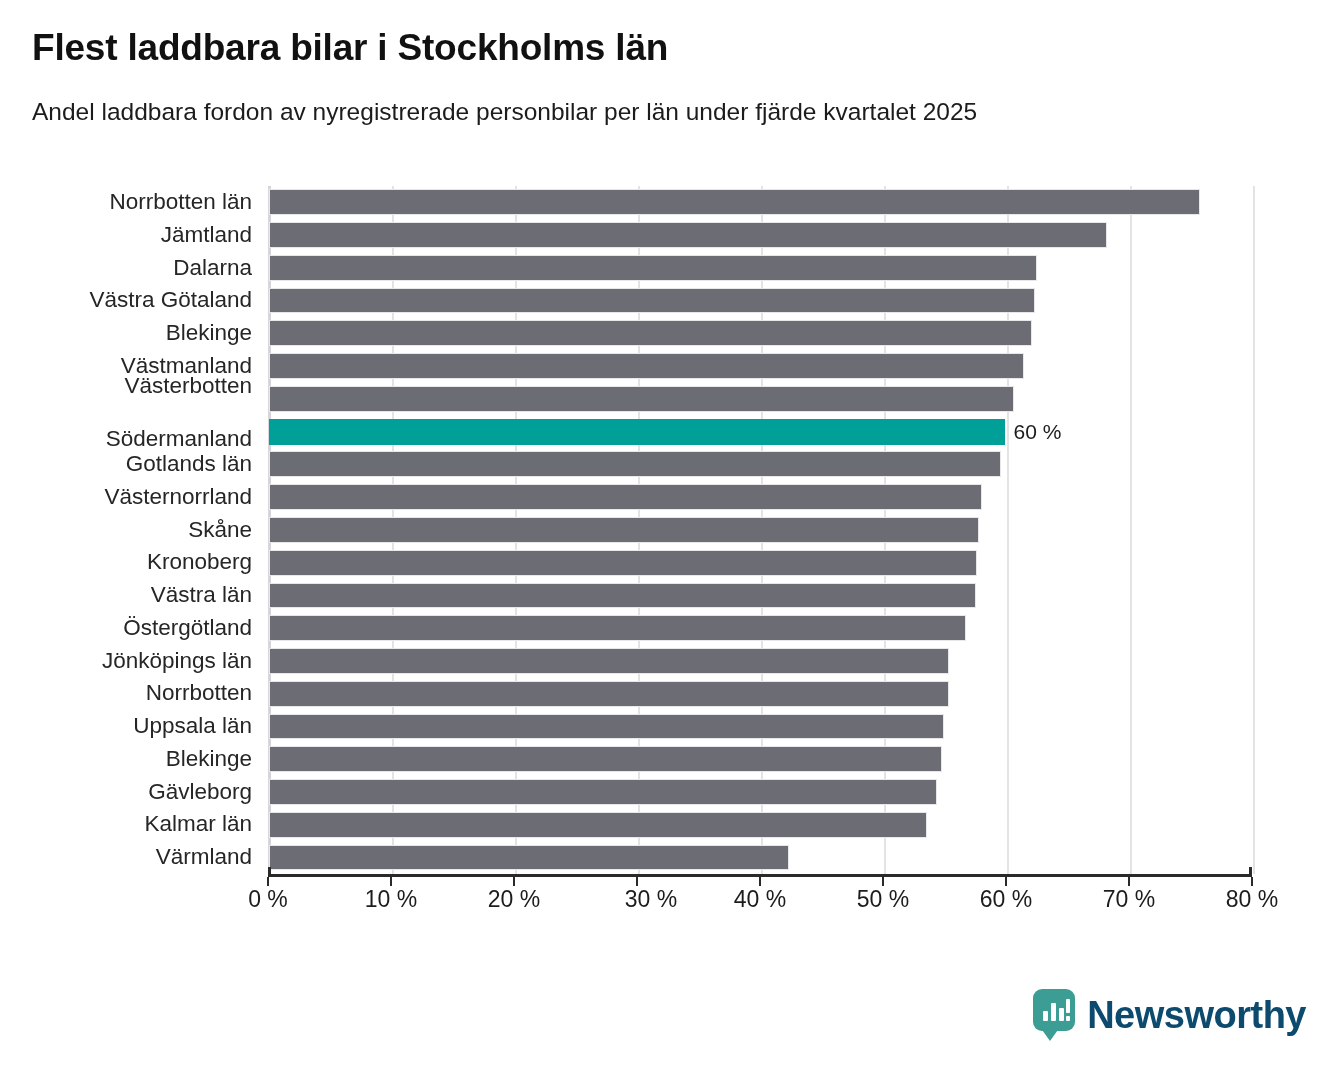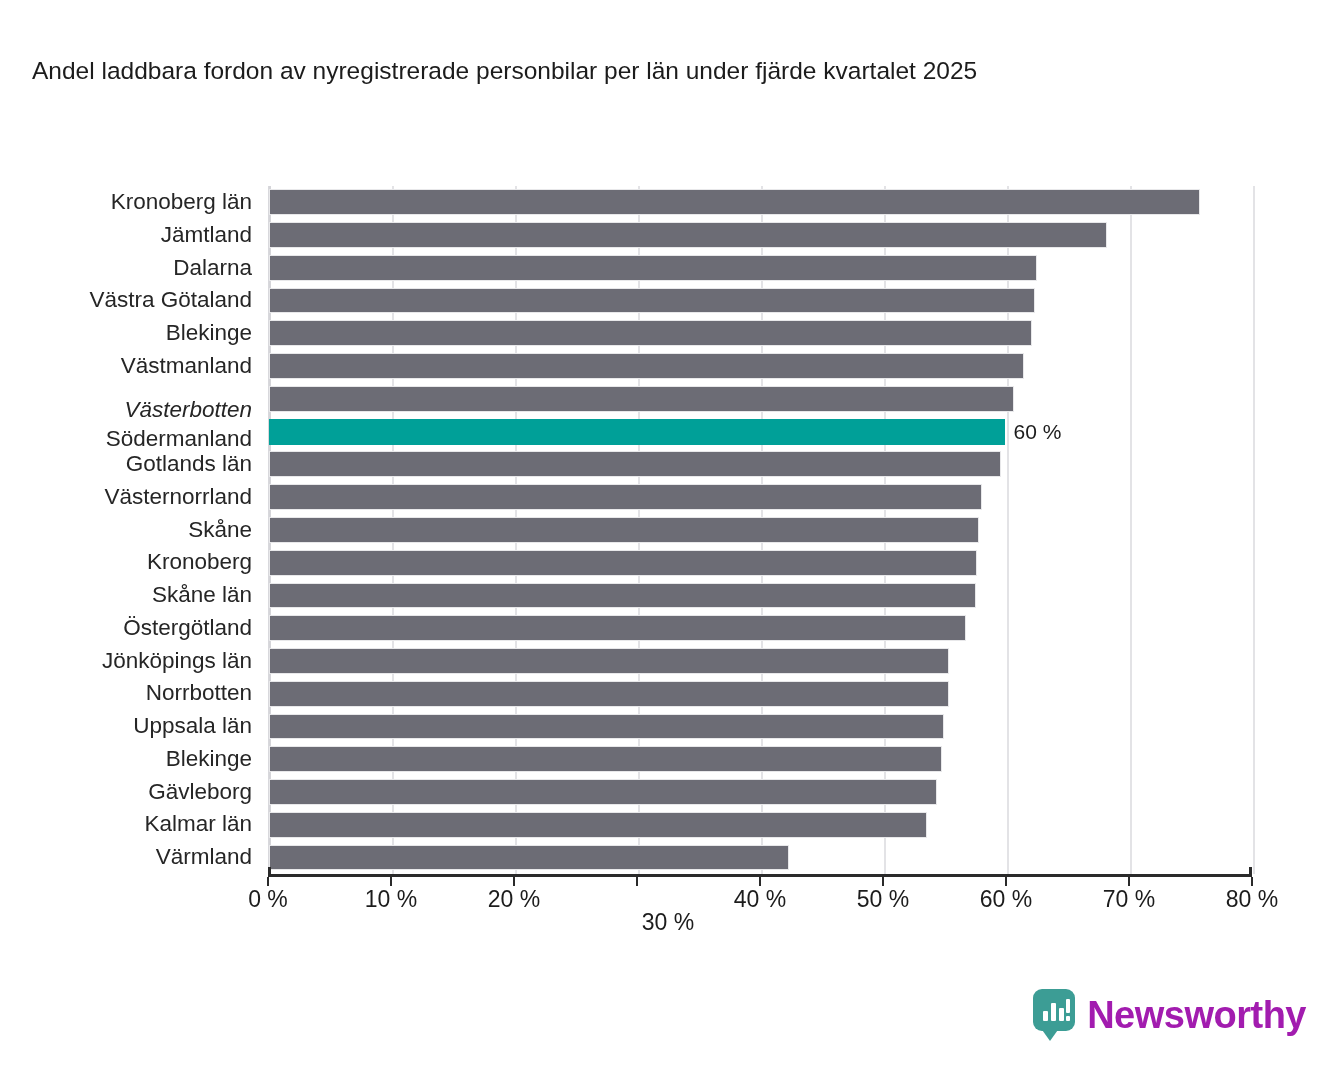--- a/index.html
+++ b/index.html
@@ -191,47 +191,48 @@
     border-top: 14px solid #3c9d95;
   }
   .logo-bar {
     position: absolute;
     background: #ffffff;
     border-radius: 1px;
   }
   #logo-wordmark {
     font-size: 38px;
     font-weight: bold;
-    color: #a21caf;
+    color: #0c4a6e;
     letter-spacing: -0.5px;
     line-height: 1;
   }
 </style>
 </head>
 <body>
 
 <div id="header">
+  <h1 id="chart-title">Flest laddbara bilar i Stockholms län</h1>
   <p id="chart-subtitle">Andel laddbara fordon av nyregistrerade personbilar per län under fjärde kvartalet 2025</p>
 </div>
 
 <div id="chart-area">
   <div id="y-axis">
-      <div class="y-tick" style="top: 0px;">Kronoberg län</div>
+      <div class="y-tick" style="top: 0px;">Norrbotten län</div>
       <div class="y-tick" style="top: 32.7619px;">Jämtland</div>
       <div class="y-tick" style="top: 65.5238px; text-align: center;">Dalarna</div>
       <div class="y-tick" style="top: 98.2857px;">Västra Götaland</div>
       <div class="y-tick" style="top: 131.048px;">Blekinge</div>
       <div class="y-tick" style="top: 163.81px;">Västmanland</div>
-      <div class="y-tick" style="top: 208px; font-style: italic;">Västerbotten</div>
+      <div class="y-tick" style="top: 184px;">Västerbotten</div>
       <div class="y-tick" style="top: 237px; margin-left: 14px;">Södermanland</div>
       <div class="y-tick" style="top: 262.095px;">Gotlands län</div>
       <div class="y-tick" style="top: 294.857px;">Västernorrland</div>
       <div class="y-tick" style="top: 327.619px;">Skåne</div>
       <div class="y-tick" style="top: 360.381px;">Kronoberg</div>
-      <div class="y-tick" style="top: 393.143px;">Skåne län</div>
+      <div class="y-tick" style="top: 393.143px;">Västra län</div>
       <div class="y-tick" style="top: 425.905px;">Östergötland</div>
       <div class="y-tick" style="top: 458.667px;">Jönköpings län</div>
       <div class="y-tick" style="top: 491.429px;">Norrbotten</div>
       <div class="y-tick" style="top: 524.19px;">Uppsala län</div>
       <div class="y-tick" style="top: 556.952px;">Blekinge</div>
       <div class="y-tick" style="top: 589.714px;">Gävleborg</div>
       <div class="y-tick" style="top: 622.476px;">Kalmar län</div>
       <div class="y-tick" style="top: 655.238px;">Värmland</div>
     </div>
   <div id="plot">
@@ -310,21 +311,21 @@
       </div>
     </div>
   <div id="x-axis-line">
       <div class="cap" style="left: 0px;"></div>
       <div class="cap" style="left: 981px;"></div>
     </div>
   <div id="x-labels">
       <div class="x-tick-label" style="left: 268px;">0 %</div>
       <div class="x-tick-label" style="left: 391px;">10 %</div>
       <div class="x-tick-label" style="left: 514px;">20 %</div>
-      <div class="x-tick-label" style="left: 668px; margin-top: 23px;">30 %</div>
+      <div class="x-tick-label" style="left: 651px;">30 %</div>
       <div class="x-tick-label" style="left: 760px;">40 %</div>
       <div class="x-tick-label" style="left: 883px;">50 %</div>
       <div class="x-tick-label" style="left: 1006px;">60 %</div>
       <div class="x-tick-label" style="left: 1129px;">70 %</div>
       <div class="x-tick-label" style="left: 1252px;">80 %</div>
     </div>
 <div class="x-tick-mark" style="left: 267px; position: absolute; top: 691px;"></div>
     <div class="x-tick-mark" style="left: 390px; position: absolute; top: 691px;"></div>
     <div class="x-tick-mark" style="left: 513px; position: absolute; top: 691px;"></div>
     <div class="x-tick-mark" style="left: 636px; position: absolute; top: 691px;"></div>

